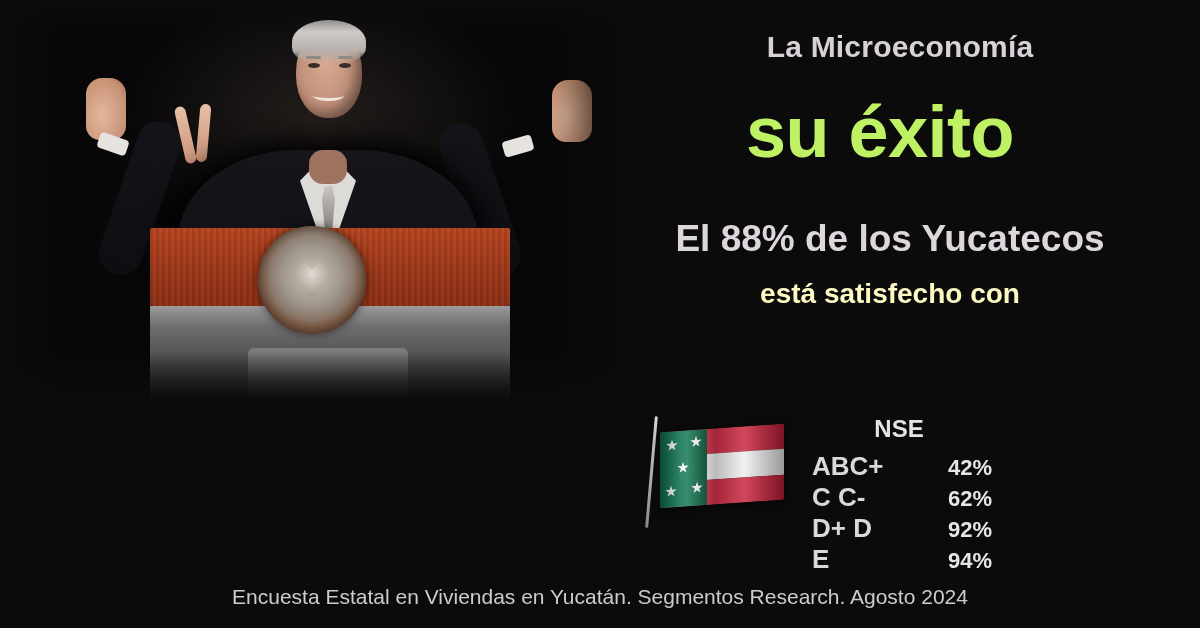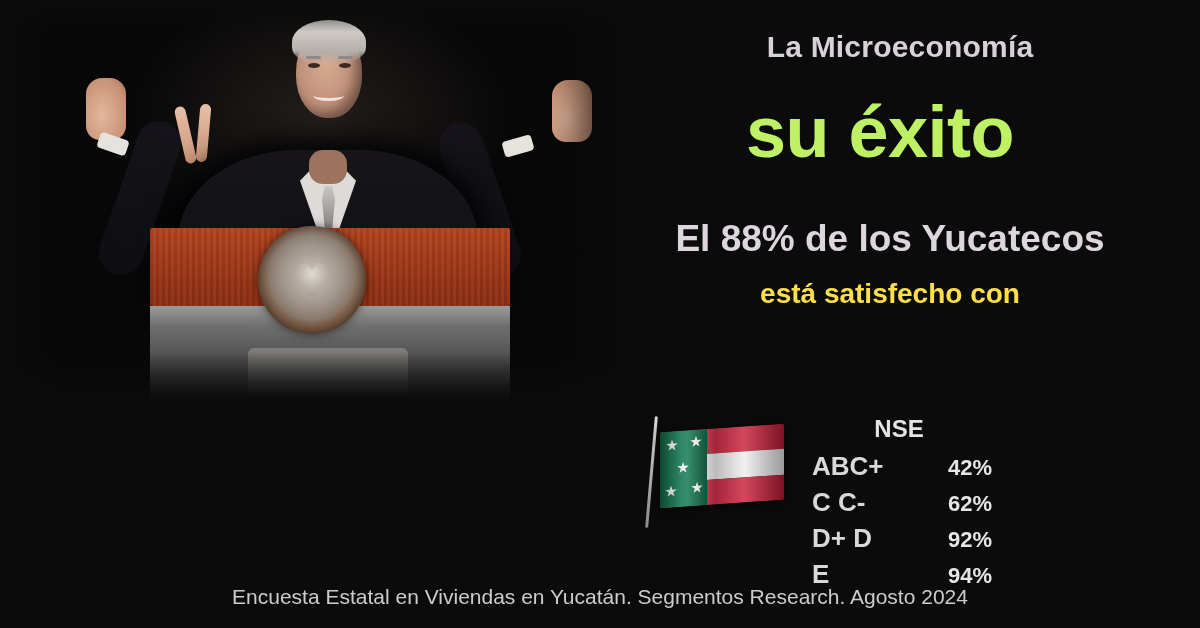--- a/index.html
+++ b/index.html
@@ -273,21 +273,21 @@
     white-space: nowrap;
   }
   .stat-sub {
     position: absolute;
     left: 620px;
     top: 272px;
     width: 540px;
     text-align: center;
     font-size: 28px;
     font-weight: bold;
-    color: #fde047;
+    color: #fef9c3;
     line-height: 1.55;
   }
 
   
   .nse {
     position: absolute;
     left: 812px;
     top: 375px;
     width: 180px;
   }
@@ -297,21 +297,20 @@
     font-weight: bold;
     color: #e4e4e4;
     margin-bottom: 8px;
     padding-right: 6px;
     margin-top: 40px;
   }
   .nse-row {
     display: flex;
     justify-content: space-between;
     align-items: baseline;
-    margin-top: 5px;
   }
   .nse-label {
     font-size: 26px;
     font-weight: bold;
     color: #d9d9d9;
     white-space: nowrap;
   }
   .nse-value {
     font-size: 22px;
     font-weight: bold;

